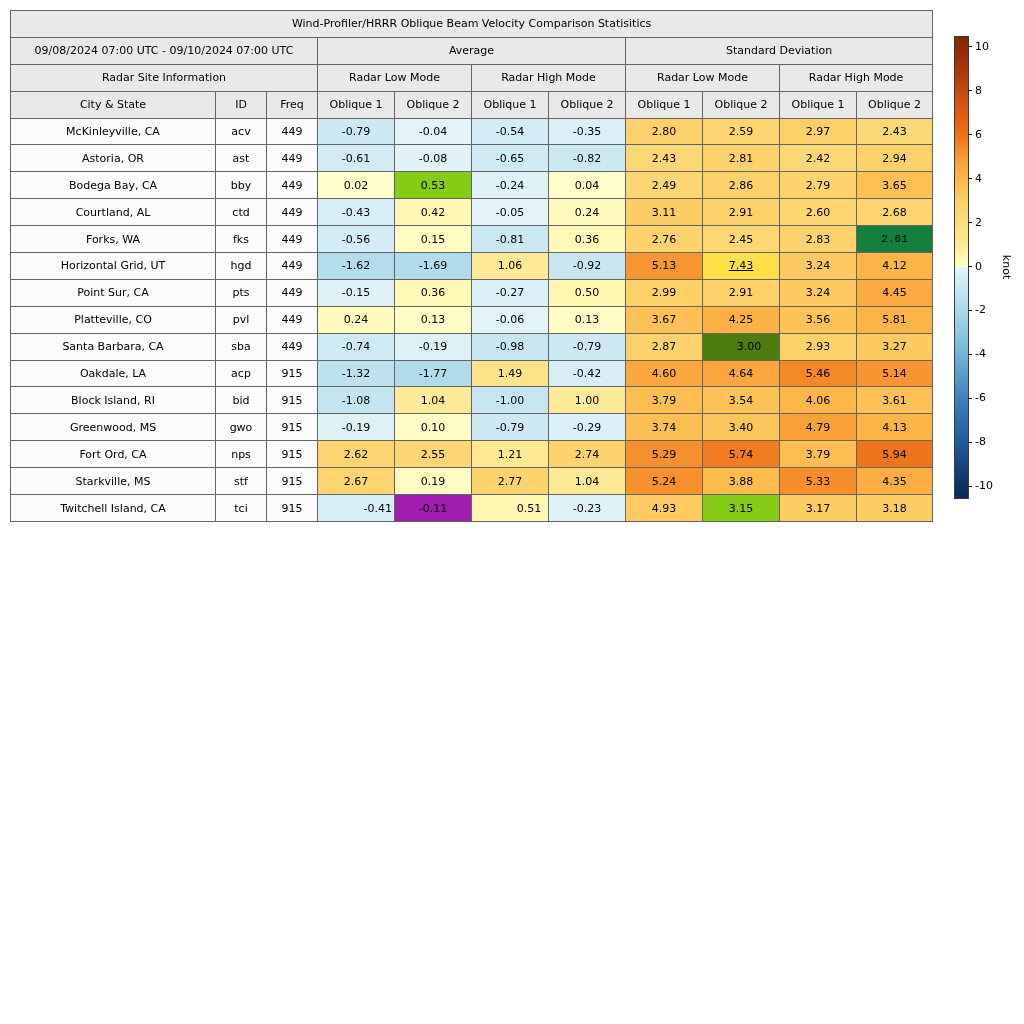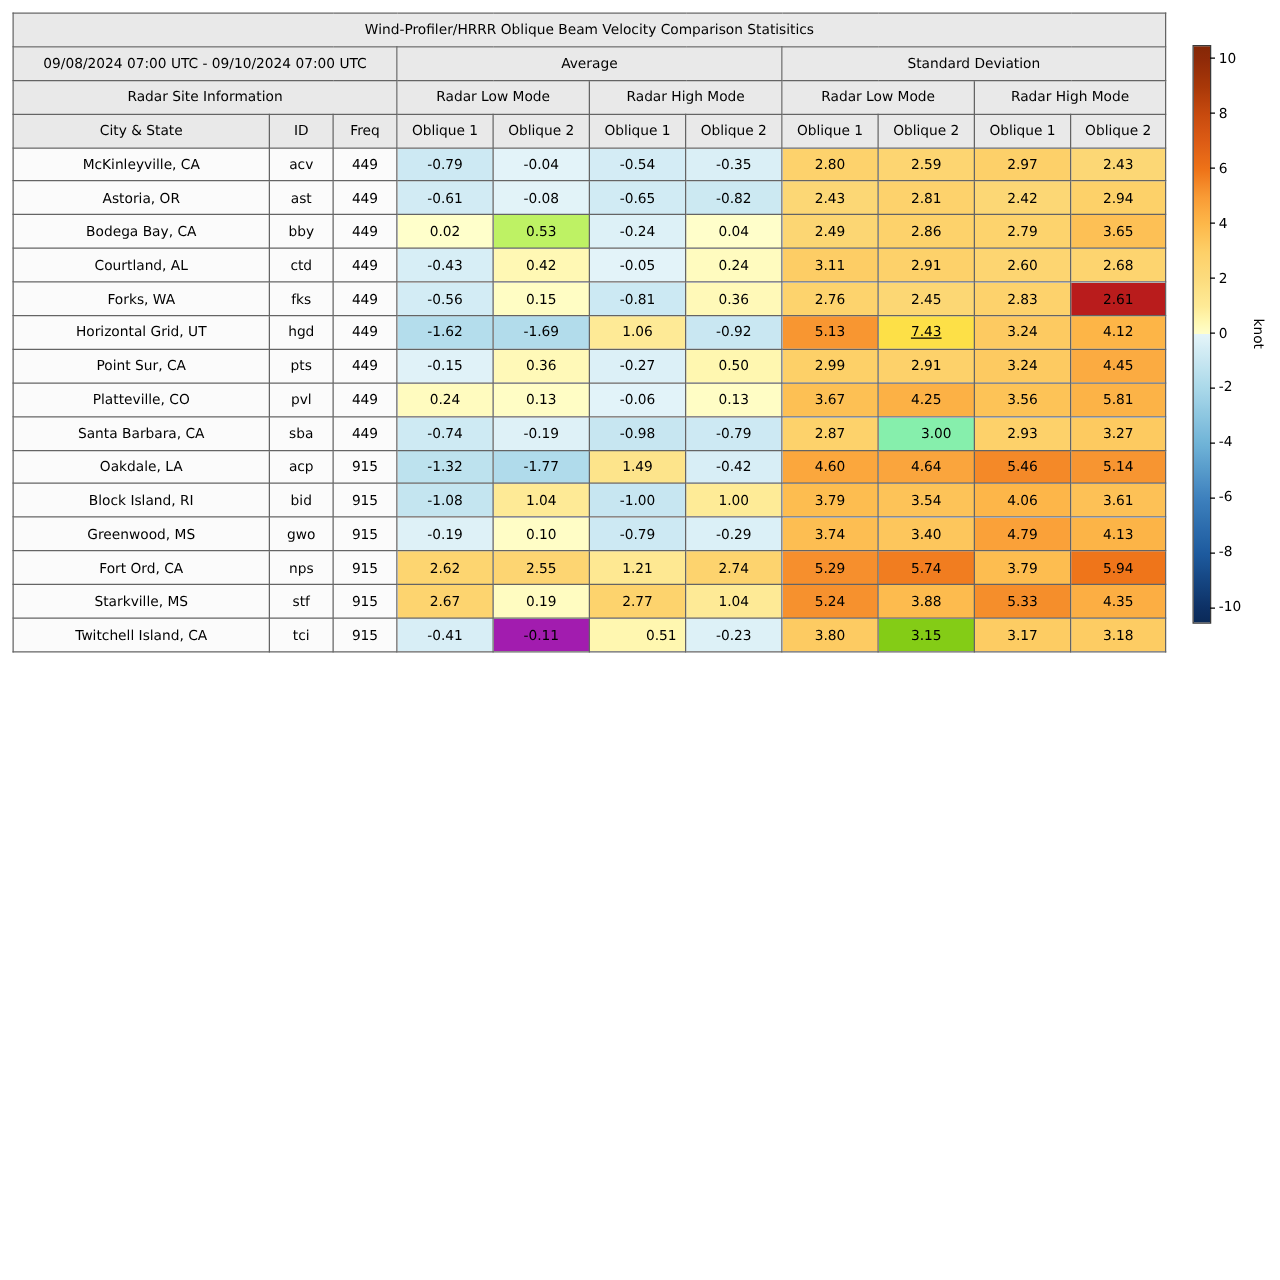--- a/index.html
+++ b/index.html
@@ -89,21 +89,21 @@
           <td style="background: rgb(252, 215, 117);">2.43</td>
           <td style="background: rgb(253, 210, 108);">2.81</td>
           <td style="background: rgb(252, 215, 117);">2.42</td>
           <td style="background: rgb(253, 209, 105);">2.94</td>
         </tr>
         <tr>
           <td class="lbl">Bodega Bay, CA</td>
           <td class="lbl">bby</td>
           <td class="lbl">449</td>
           <td style="background: rgb(255, 255, 203);">0.02</td>
-          <td style="background: #bef264;">0.53</td>
+          <td style="background: #84cc16;">0.53</td>
           <td style="background: rgb(221, 241, 247);">-0.24</td>
           <td style="background: rgb(255, 254, 202);">0.04</td>
           <td style="background: rgb(252, 214, 115);">2.49</td>
           <td style="background: rgb(253, 210, 107);">2.86</td>
           <td style="background: rgb(253, 211, 109);">2.79</td>
           <td style="background: rgb(253, 192, 85);">3.65</td>
         </tr>
         <tr>
           <td class="lbl">Courtland, AL</td>
           <td class="lbl">ctd</td>
@@ -121,21 +121,21 @@
           <td class="lbl">Forks, WA</td>
           <td class="lbl">fks</td>
           <td class="lbl">449</td>
           <td style="background: rgb(211, 236, 245);">-0.56</td>
           <td style="background: rgb(255, 253, 196);">0.15</td>
           <td style="background: rgb(204, 233, 243);">-0.81</td>
           <td style="background: rgb(255, 249, 184);">0.36</td>
           <td style="background: rgb(253, 211, 109);">2.76</td>
           <td style="background: rgb(252, 215, 116);">2.45</td>
           <td style="background: rgb(253, 210, 108);">2.83</td>
-          <td style="background: #b91c1c;">2.61</td>
+          <td style="background: #15803d; font-family: Liberation Mono, monospace;">2.61</td>
         </tr>
         <tr>
           <td class="lbl">Horizontal Grid, UT</td>
           <td class="lbl">hgd</td>
           <td class="lbl">449</td>
           <td style="background: rgb(180, 221, 236);">-1.62</td>
           <td style="background: rgb(178, 220, 235);">-1.69</td>
           <td style="background: rgb(254, 234, 150);">1.06</td>
           <td style="background: rgb(201, 231, 242);">-0.92</td>
           <td style="background: rgb(248, 150, 49);">5.13</td>
@@ -171,21 +171,21 @@
         </tr>
         <tr>
           <td class="lbl">Santa Barbara, CA</td>
           <td class="lbl">sba</td>
           <td class="lbl">449</td>
           <td style="background: rgb(206, 234, 243);">-0.74</td>
           <td style="background: rgb(222, 241, 247);">-0.19</td>
           <td style="background: rgb(199, 230, 241);">-0.98</td>
           <td style="background: rgb(205, 233, 243);">-0.79</td>
           <td style="background: rgb(253, 210, 107);">2.87</td>
-          <td style="background: #86efac; padding-left: 18px;">3.00</td>
+          <td style="background: #4d7c0f; padding-left: 18px;">3.00</td>
           <td style="background: rgb(253, 209, 106);">2.93</td>
           <td style="background: rgb(253, 202, 96);">3.27</td>
         </tr>
         <tr>
           <td class="lbl">Oakdale, LA</td>
           <td class="lbl">acp</td>
           <td class="lbl">915</td>
           <td style="background: rgb(189, 226, 238);">-1.32</td>
           <td style="background: rgb(176, 219, 235);">-1.77</td>
           <td style="background: rgb(253, 228, 139);">1.49</td>
@@ -244,25 +244,25 @@
           <td style="background: rgb(254, 234, 150);">1.04</td>
           <td style="background: rgb(246, 145, 46);">5.24</td>
           <td style="background: rgb(253, 187, 78);">3.88</td>
           <td style="background: rgb(245, 142, 43);">5.33</td>
           <td style="background: rgb(252, 174, 67);">4.35</td>
         </tr>
         <tr>
           <td class="lbl">Twitchell Island, CA</td>
           <td class="lbl">tci</td>
           <td class="lbl">915</td>
-          <td style="background: rgb(216, 238, 246);">-0.41</td>
+          <td style="background: rgb(216, 238, 246); text-align: right;">-0.41</td>
           <td style="background: #a21caf;">-0.11</td>
           <td style="background: rgb(255, 247, 176); padding-left: 40px;">0.51</td>
           <td style="background: rgb(221, 241, 247);">-0.23</td>
-          <td style="background: rgb(253, 203, 98);">3.80</td>
+          <td style="background: rgb(253, 203, 98);">4.93</td>
           <td style="background: #84cc16;">3.15</td>
           <td style="background: rgb(253, 204, 99);">3.17</td>
           <td style="background: rgb(253, 204, 99);">3.18</td>
         </tr>
       </tbody>
   </table>
 
   <div id="colorbar" style="background: linear-gradient(rgb(132, 39, 6) 0%, rgb(138, 41, 7) 1.19%, rgb(143, 42, 8) 2.38%, rgb(150, 46, 8) 3.57%, rgb(156, 49, 8) 4.76%, rgb(163, 53, 8) 5.95%, rgb(169, 56, 8) 7.14%, rgb(177, 61, 10) 8.33%, rgb(185, 65, 11) 9.52%, rgb(192, 70, 13) 10.71%, rgb(200, 74, 14) 11.9%, rgb(205, 79, 16) 13.1%, rgb(211, 83, 18) 14.29%, rgb(216, 88, 19) 15.48%, rgb(221, 92, 21) 16.67%, rgb(225, 98, 22) 17.86%, rgb(230, 104, 23) 19.05%, rgb(234, 109, 23) 20.24%, rgb(238, 115, 24) 21.43%, rgb(241, 125, 31) 22.62%, rgb(244, 135, 39) 23.81%, rgb(246, 145, 46) 25%, rgb(249, 155, 53) 26.19%, rgb(250, 162, 58) 27.38%, rgb(251, 170, 64) 28.57%, rgb(252, 177, 69) 29.76%, rgb(253, 184, 74) 30.95%, rgb(253, 190, 82) 32.14%, rgb(253, 196, 89) 33.33%, rgb(253, 202, 97) 34.52%, rgb(253, 208, 104) 35.71%, rgb(253, 211, 110) 36.9%, rgb(253, 214, 115) 38.1%, rgb(252, 217, 121) 39.29%, rgb(252, 220, 126) 40.48%, rgb(253, 224, 132) 41.67%, rgb(253, 228, 139) 42.86%, rgb(254, 231, 145) 44.05%, rgb(254, 235, 151) 45.24%, rgb(255, 241, 164) 46.43%, rgb(255, 247, 176) 47.62%, rgb(255, 251, 190) 48.81%, rgb(255, 255, 204) 50%, rgb(228, 244, 249) 50%, rgb(221, 241, 247) 51.19%, rgb(213, 237, 245) 52.38%, rgb(206, 234, 243) 53.57%, rgb(199, 230, 241) 54.76%, rgb(191, 227, 239) 55.95%, rgb(184, 223, 237) 57.14%, rgb(176, 220, 235) 58.33%, rgb(169, 216, 233) 59.52%, rgb(162, 211, 231) 60.71%, rgb(155, 207, 229) 61.9%, rgb(147, 202, 226) 63.1%, rgb(140, 198, 224) 64.29%, rgb(133, 193, 222) 65.48%, rgb(126, 188, 220) 66.67%, rgb(118, 184, 217) 67.86%, rgb(111, 179, 215) 69.05%, rgb(105, 173, 212) 70.24%, rgb(99, 166, 209) 71.43%, rgb(92, 160, 205) 72.62%, rgb(86, 154, 202) 73.81%, rgb(80, 147, 199) 75%, rgb(74, 141, 196) 76.19%, rgb(67, 134, 192) 77.38%, rgb(61, 128, 189) 78.57%, rgb(57, 123, 185) 79.76%, rgb(53, 119, 181) 80.95%, rgb(49, 114, 177) 82.14%, rgb(45, 109, 174) 83.33%, rgb(41, 104, 170) 84.52%, rgb(37, 100, 166) 85.71%, rgb(33, 95, 162) 86.9%, rgb(29, 90, 158) 88.1%, rgb(27, 85, 151) 89.29%, rgb(25, 80, 144) 90.48%, rgb(23, 74, 136) 91.67%, rgb(21, 69, 129) 92.86%, rgb(19, 64, 122) 94.05%, rgb(17, 59, 115) 95.24%, rgb(15, 53, 107) 96.43%, rgb(13, 48, 100) 97.62%, rgb(12, 45, 94) 98.81%, rgb(10, 42, 87) 100%);"></div>
   <div id="cb-ticks">
       <div class="cb-tick" style="left: 968px; top: 46.4762px;"></div>

